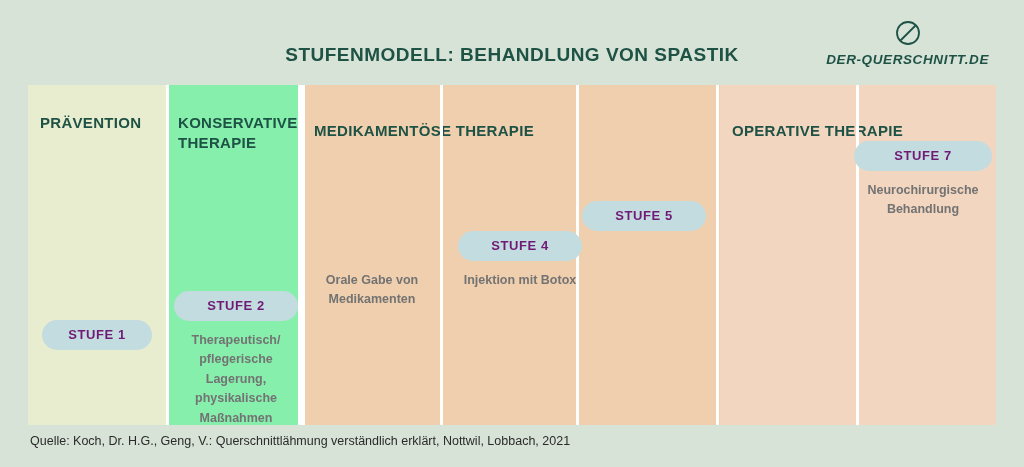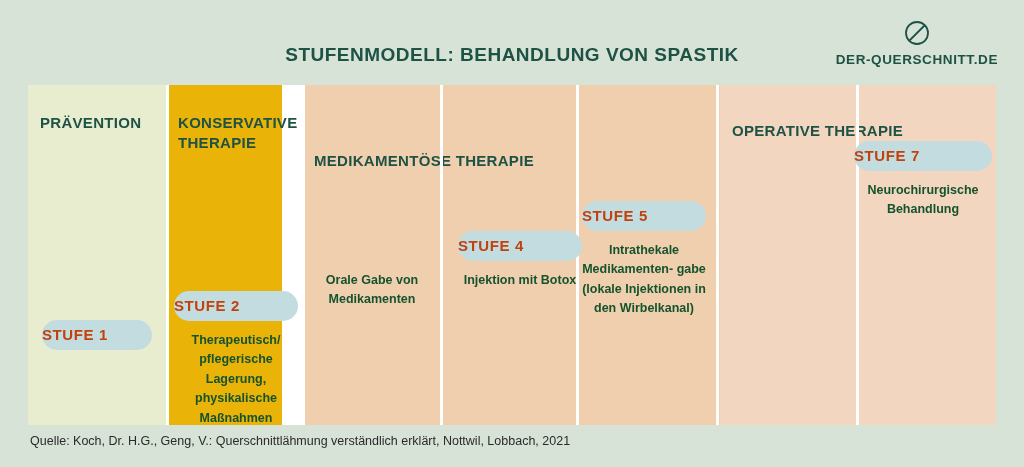--- a/index.html
+++ b/index.html
@@ -29,23 +29,24 @@
     width: 1024px;
     text-align: center;
     font-size: 19px;
     font-weight: bold;
     letter-spacing: 0.5px;
     color: #1d5245;
   }
   #brand {
     position: absolute;
     top: 20px;
-    right: 26px;
+    right: 35px;
     text-align: right;
     color: #1d5245;
+    font-style: italic;
   }
   #brand-icon {
     display: block;
     margin: 0 auto 6px auto;
     width: 26px;
     height: 26px;
   }
   #brand-text {
     font-size: 13.5px;
     font-weight: bold;
@@ -88,34 +89,34 @@
     background: #ffffff;
   }
 
   
   .step {
     position: absolute;
   }
   .pill {
     background: #c3dce0;
     border-radius: 16px;
-    text-align: left;
-    color: #c2410c;
+    text-align: center;
+    color: #701a75;
     font-weight: bold;
-    font-size: 15px;
+    font-size: 13px;
     letter-spacing: 0.6px;
     line-height: 30px;
     height: 30px;
   }
   .caption {
     margin-top: 10px;
     text-align: center;
     font-size: 12.5px;
     font-weight: bold;
-    color: #14532d;
+    color: #737373;
     line-height: 1.55;
   }
 
   
   #source {
     position: absolute;
     left: 30px;
     top: 434px;
     font-size: 12.5px;
     color: #2a2a2a;
@@ -133,25 +134,25 @@
     </svg>
     <div id="brand-text">DER-QUERSCHNITT.DE</div>
   </div>
 </div>
 
 <div id="chart">
 
 <div class="band" style="left: 0px; width: 138px; background: rgb(233, 237, 208);">
       <div class="band-label" style="top: 28px;">PRÄVENTION</div>
     </div>
-    <div class="band" style="left: 138px; width: 116px; background: #eab308;">
+    <div class="band" style="left: 138px; width: 132px; background: #86efac;">
       <div class="band-label" style="top: 28px;">KONSERVATIVE THERAPIE</div>
     </div>
     <div class="band" style="left: 274px; width: 418px; background: rgb(240, 207, 174);">
-      <div class="band-label" style="top: 36px; margin-top: 30px;">MEDIKAMENTÖSE THERAPIE</div>
+      <div class="band-label" style="top: 36px;">MEDIKAMENTÖSE THERAPIE</div>
     </div>
     <div class="band" style="left: 692px; width: 276px; background: rgb(242, 214, 192);">
       <div class="band-label" style="top: 36px;">OPERATIVE THERAPIE</div>
     </div>
     <div class="col-sep" style="left: 138px;"></div>
     <div class="col-sep" style="left: 274px;"></div>
     <div class="col-sep" style="left: 412px;"></div>
     <div class="col-sep" style="left: 548px;"></div>
     <div class="col-sep" style="left: 688px;"></div>
     <div class="col-sep" style="left: 828px;"></div>
@@ -164,21 +165,20 @@
     </div>
     <div class="step" style="left: 282px; top: 176px; width: 124px;">
       <div class="caption">Orale Gabe von Medikamenten</div>
     </div>
     <div class="step" style="left: 430px; top: 146px; width: 124px;">
       <div class="pill">STUFE 4</div>
       <div class="caption">Injektion mit Botox</div>
     </div>
     <div class="step" style="left: 554px; top: 116px; width: 124px;">
       <div class="pill">STUFE 5</div>
-      <div class="caption">Intrathekale Medikamenten- gabe (lokale Injektionen in den Wirbelkanal)</div>
     </div>
     <div class="step" style="left: 826px; top: 56px; width: 138px;">
       <div class="pill">STUFE 7</div>
       <div class="caption">Neurochirurgische Behandlung</div>
     </div>
   </div>
 
 <div id="source">Quelle: Koch, Dr. H.G., Geng, V.: Querschnittlähmung verständlich erklärt, Nottwil, Lobbach, 2021</div>
 
 </body></html>

